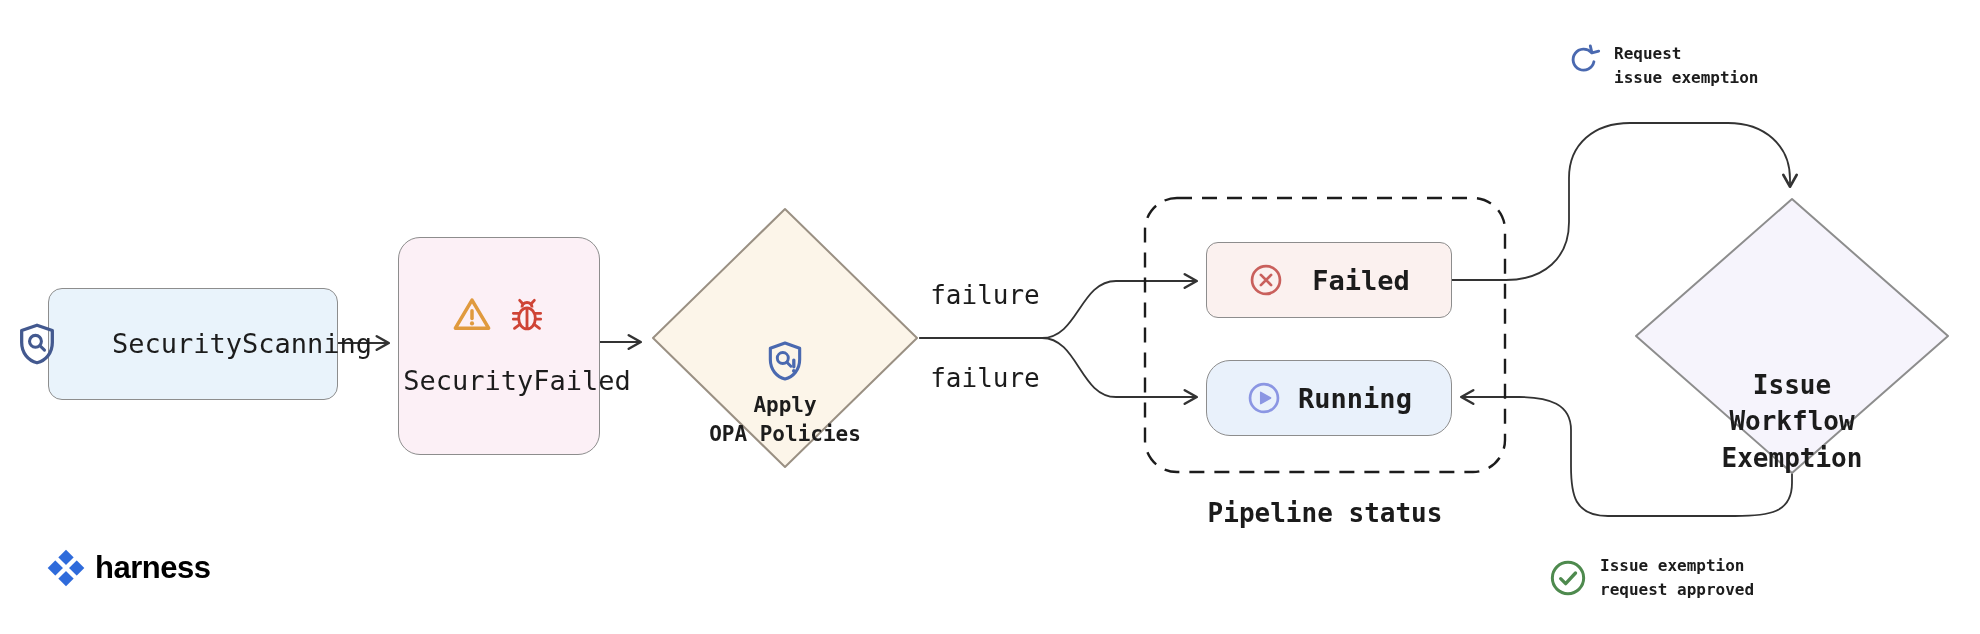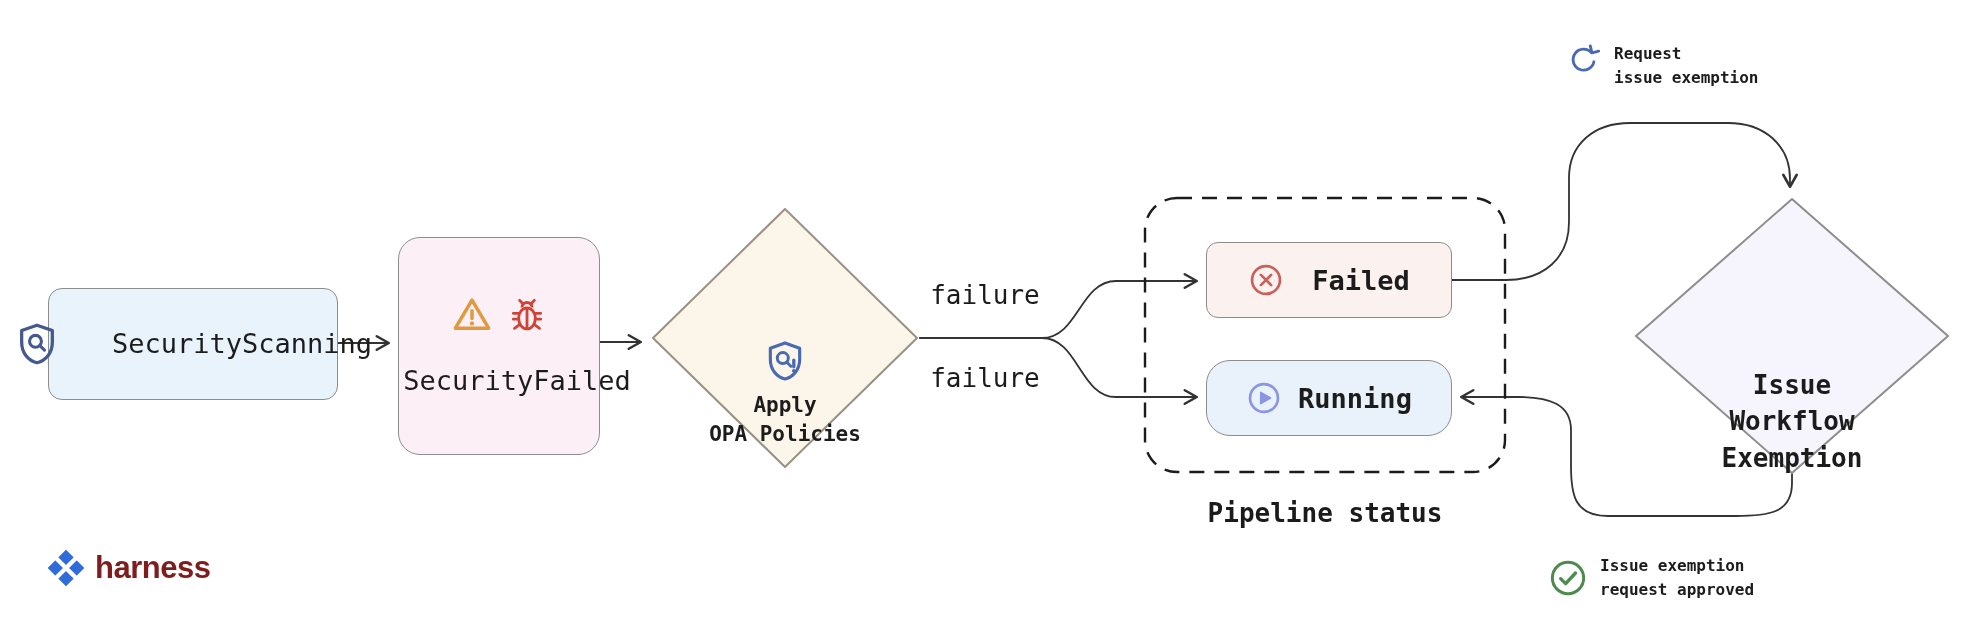--- a/index.html
+++ b/index.html
@@ -50,21 +50,21 @@
 
   .annotation{position:absolute;display:flex;gap:12px;align-items:flex-start;}
   .annotation .atext{font-size:16px;font-weight:600;line-height:1.5;}
   .atext span{display:block;}
   .ann-request{left:1566px;top:42px;}
   .ann-approved{left:1548px;top:554px;align-items:center;}
 
   .logo{position:absolute;left:46px;top:548px;display:flex;align-items:center;gap:9px;}
   .logo .logotext{
     font-family:"Liberation Sans","DejaVu Sans",sans-serif;font-weight:700;font-size:31px;
-    color:#7f1d1d;letter-spacing:-0.5px;
+    color:#000000;letter-spacing:-0.5px;
   }
   .icon{display:inline-flex;align-items:center;justify-content:center;}
 </style>
 </head>
 <body>
 
 <div class="canvas">
 
   <svg class="edges" width="1980" height="634" viewBox="0 0 1980 634">
     <defs>

